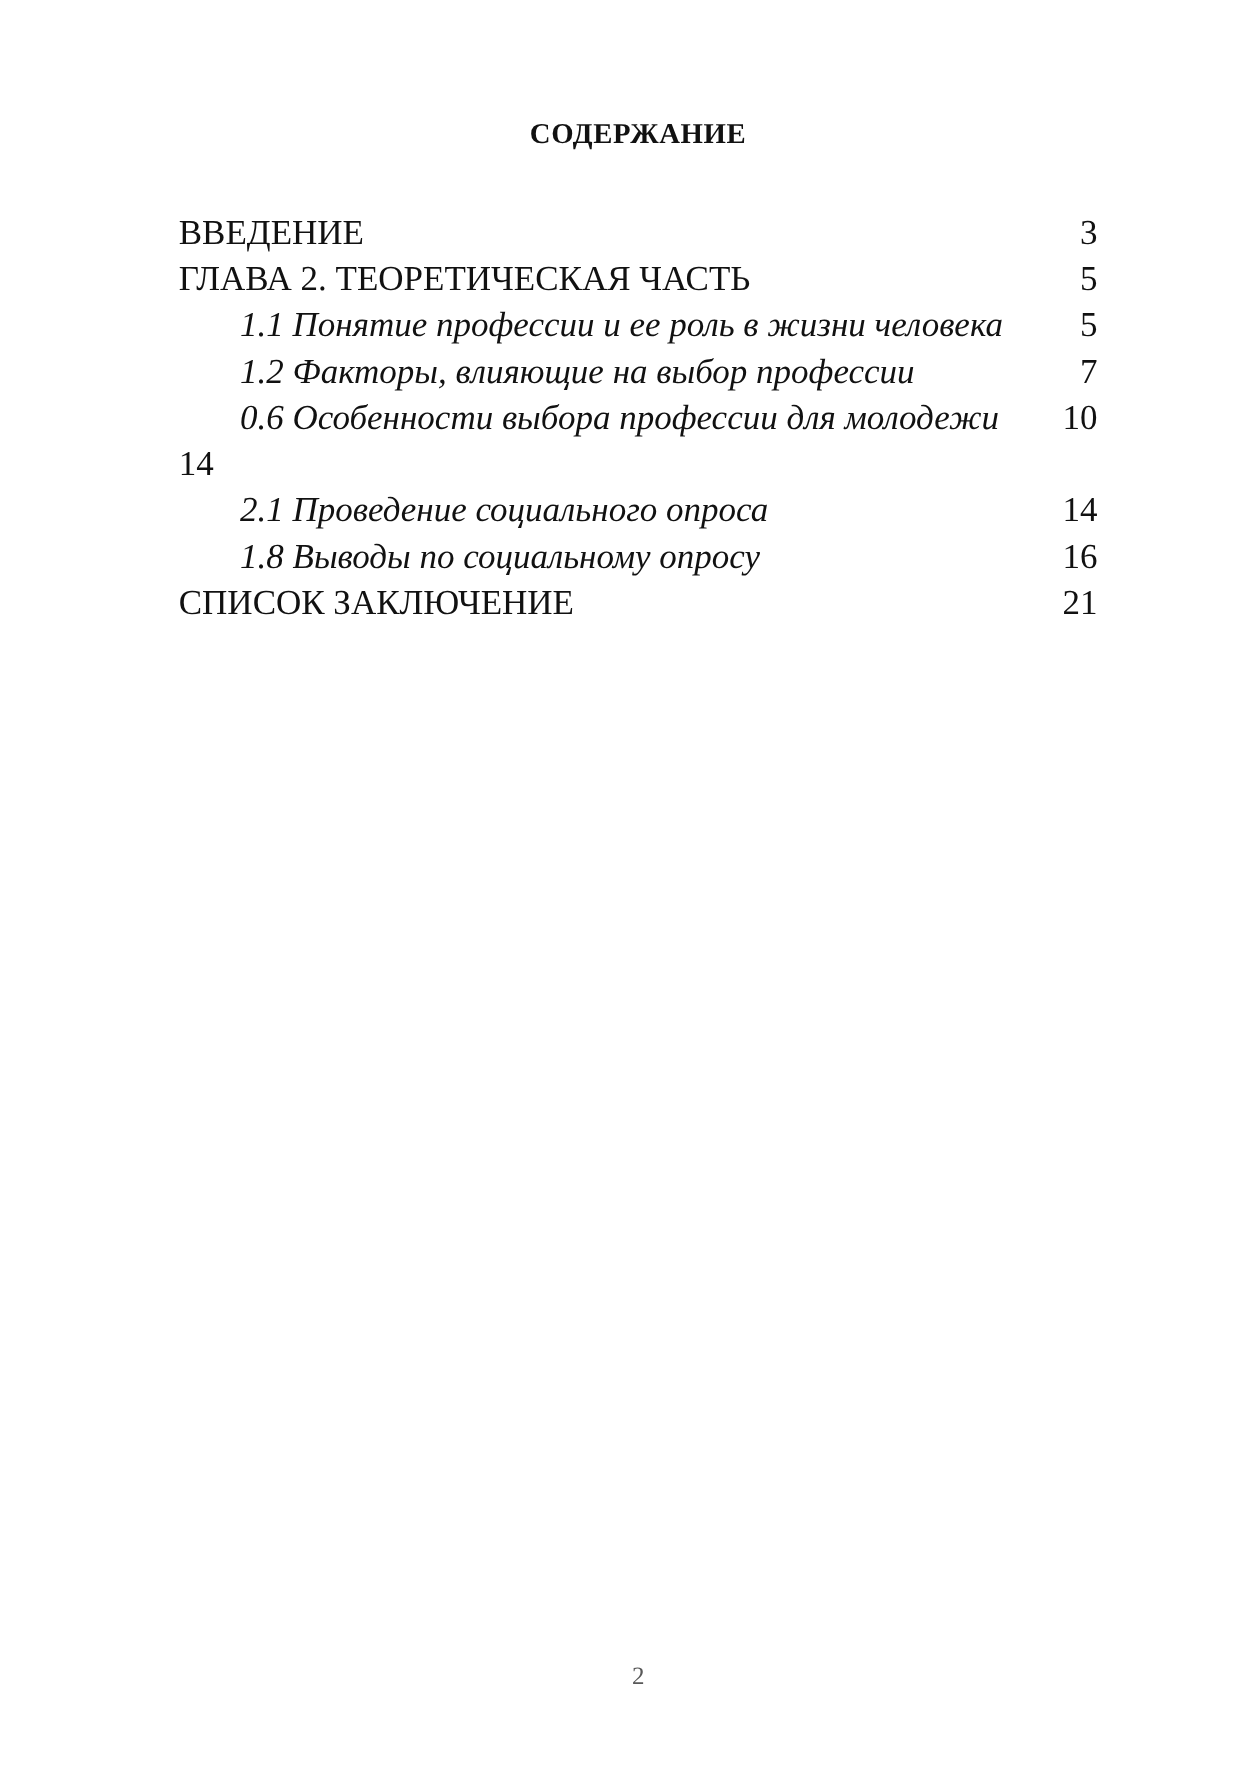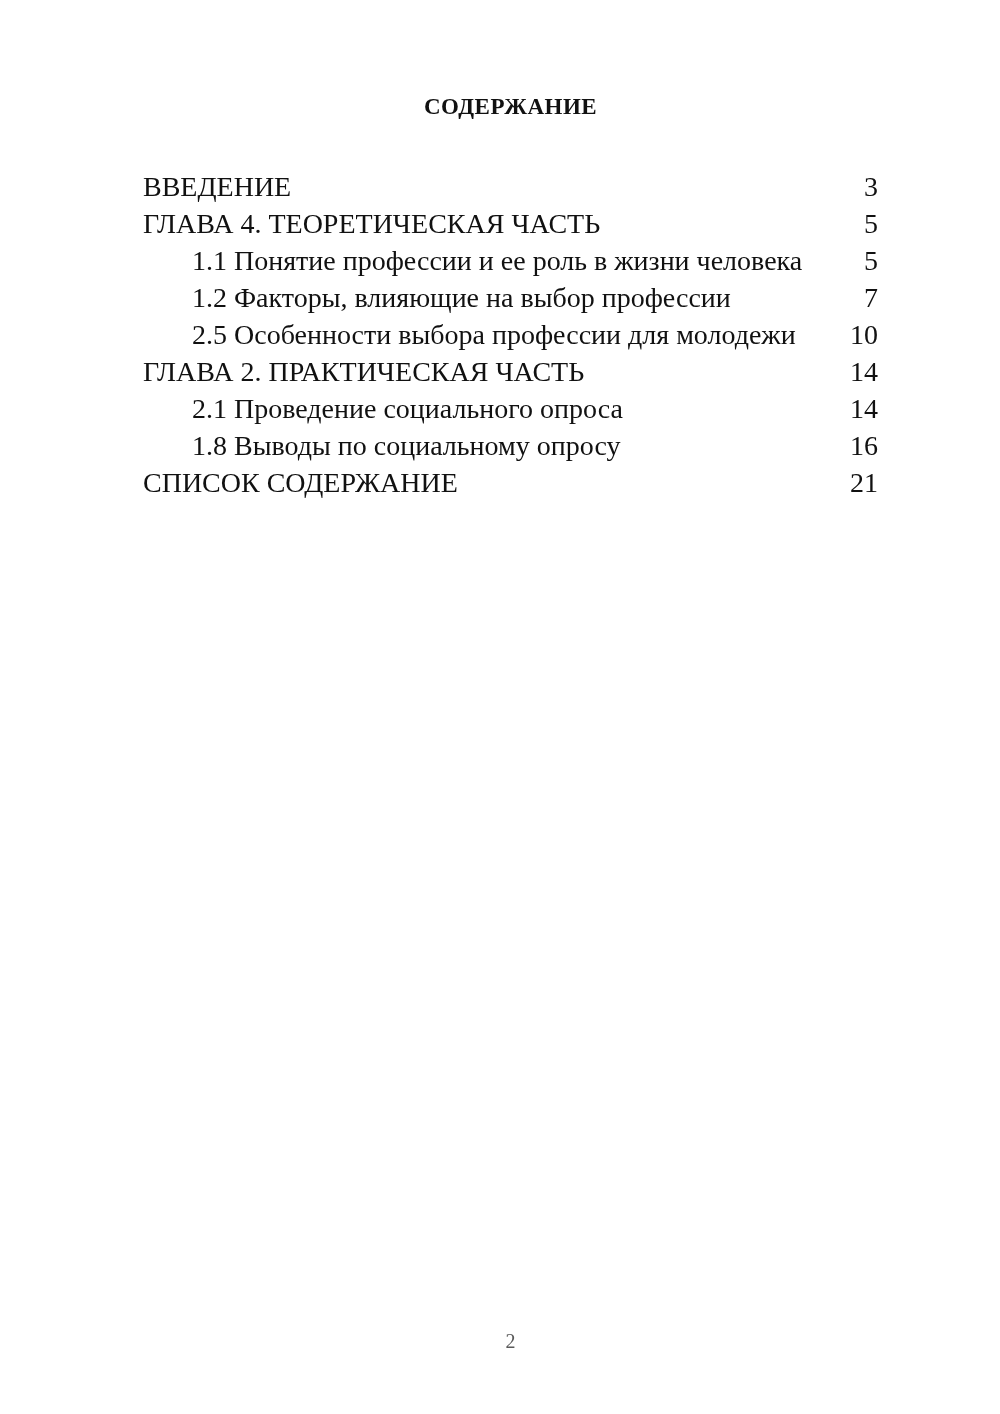--- a/index.html
+++ b/index.html
@@ -39,20 +39,21 @@
     display: flex;
     justify-content: space-between;
     align-items: baseline;
     height: 37px;
     line-height: 37px;
     font-size: 28px;
     color: #111111;
   }
   .toc-row.sub .toc-label {
     padding-left: 49px;
+    font-style: italic;
   }
   .toc-label {
     white-space: nowrap;
   }
   .toc-page {
     white-space: nowrap;
     text-align: right;
   }
   .footer-page-number {
     position: absolute;
@@ -73,58 +74,57 @@
     <div class="doc-title">СОДЕРЖАНИЕ</div>
 
     <div class="toc">
 
       <div class="toc-row">
         <span class="toc-label">ВВЕДЕНИЕ</span>
         <span class="toc-page">3</span>
       </div>
 
       <div class="toc-row">
-        <span class="toc-label">ГЛАВА 4. ТЕОРЕТИЧЕСКАЯ ЧАСТЬ</span>
+        <span class="toc-label">ГЛАВА 2. ТЕОРЕТИЧЕСКАЯ ЧАСТЬ</span>
         <span class="toc-page">5</span>
       </div>
 
       <div class="toc-row sub">
         <span class="toc-label">1.1 Понятие профессии и ее роль в жизни человека</span>
         <span class="toc-page">5</span>
       </div>
 
       <div class="toc-row sub">
         <span class="toc-label">1.2 Факторы, влияющие на выбор профессии</span>
         <span class="toc-page">7</span>
       </div>
 
 
       <div class="toc-row sub">
-        <span class="toc-label">2.5 Особенности выбора профессии для молодежи</span>
+        <span class="toc-label">0.6 Особенности выбора профессии для молодежи</span>
         <span class="toc-page">10</span>
       </div>
 
       <div class="toc-row">
-        <span class="toc-label">ГЛАВА 2. ПРАКТИЧЕСКАЯ ЧАСТЬ</span>
         <span class="toc-page">14</span>
       </div>
 
       <div class="toc-row sub">
         <span class="toc-label">2.1 Проведение социального опроса</span>
         <span class="toc-page">14</span>
       </div>
 
       <div class="toc-row sub">
         <span class="toc-label">1.8 Выводы по социальному опросу</span>
         <span class="toc-page">16</span>
       </div>
 
 
       <div class="toc-row">
-        <span class="toc-label">СПИСОК СОДЕРЖАНИЕ</span>
+        <span class="toc-label">СПИСОК ЗАКЛЮЧЕНИЕ</span>
         <span class="toc-page">21</span>
       </div>
 
     </div>
   </div>
 
   <div class="footer-page-number">2</div>
 </div>
 
 </body></html>

